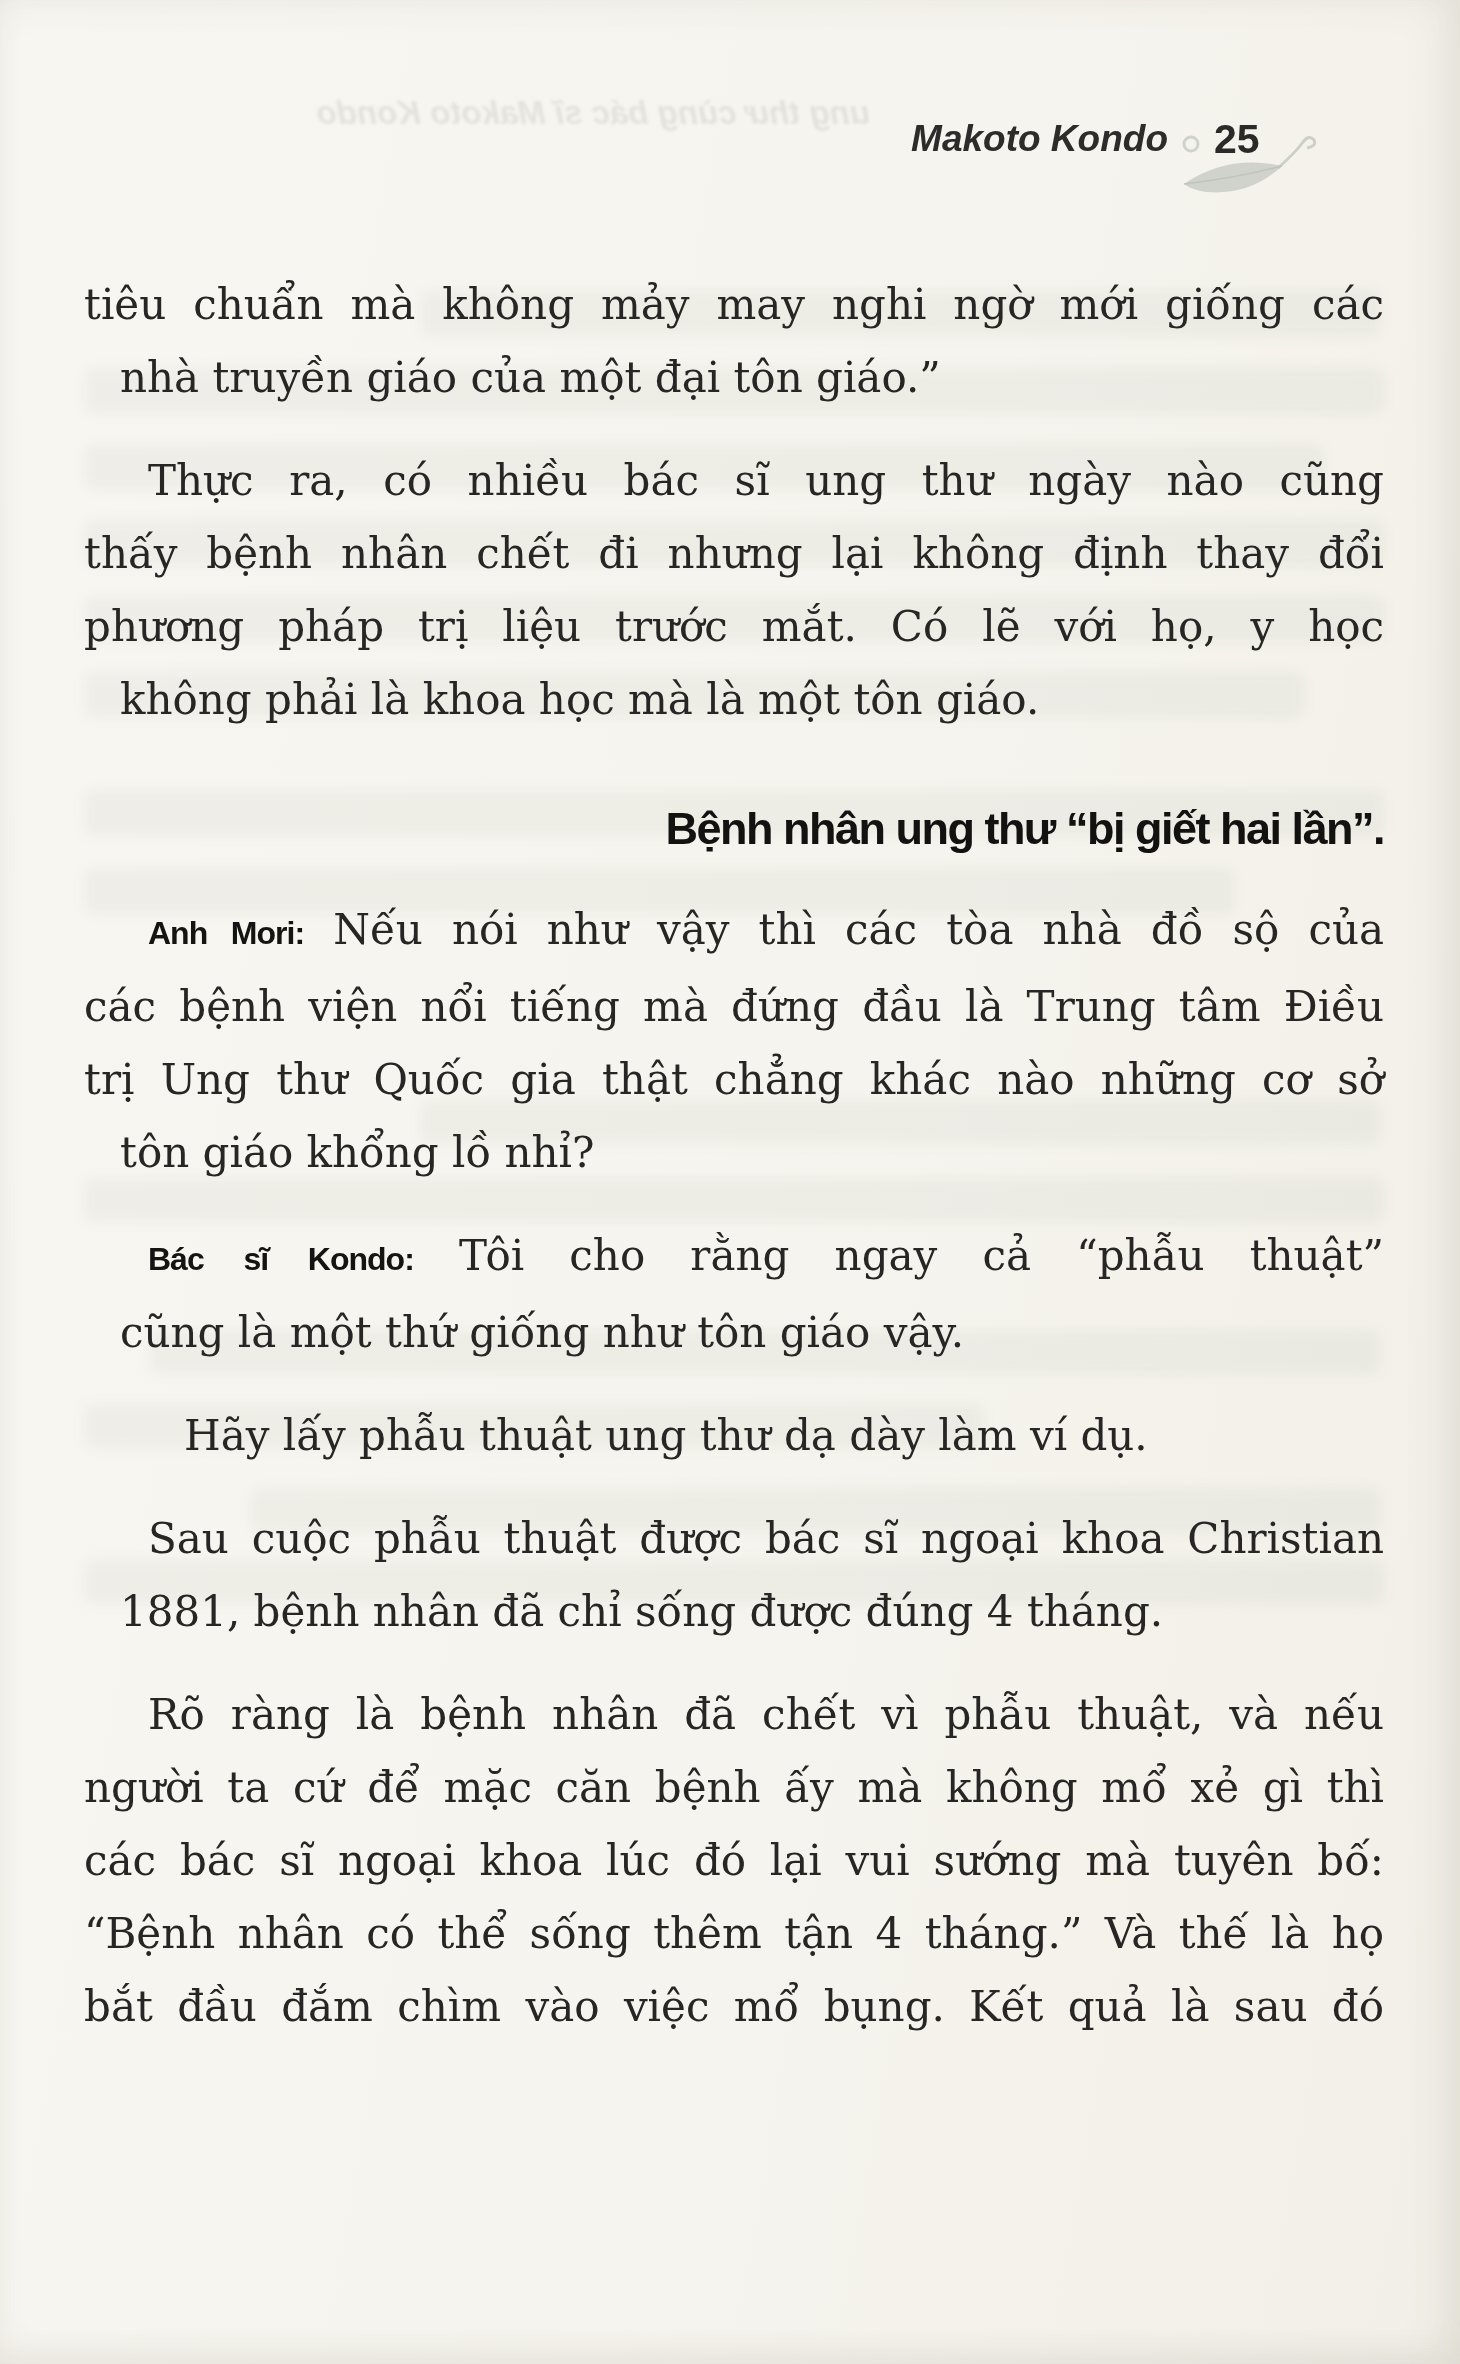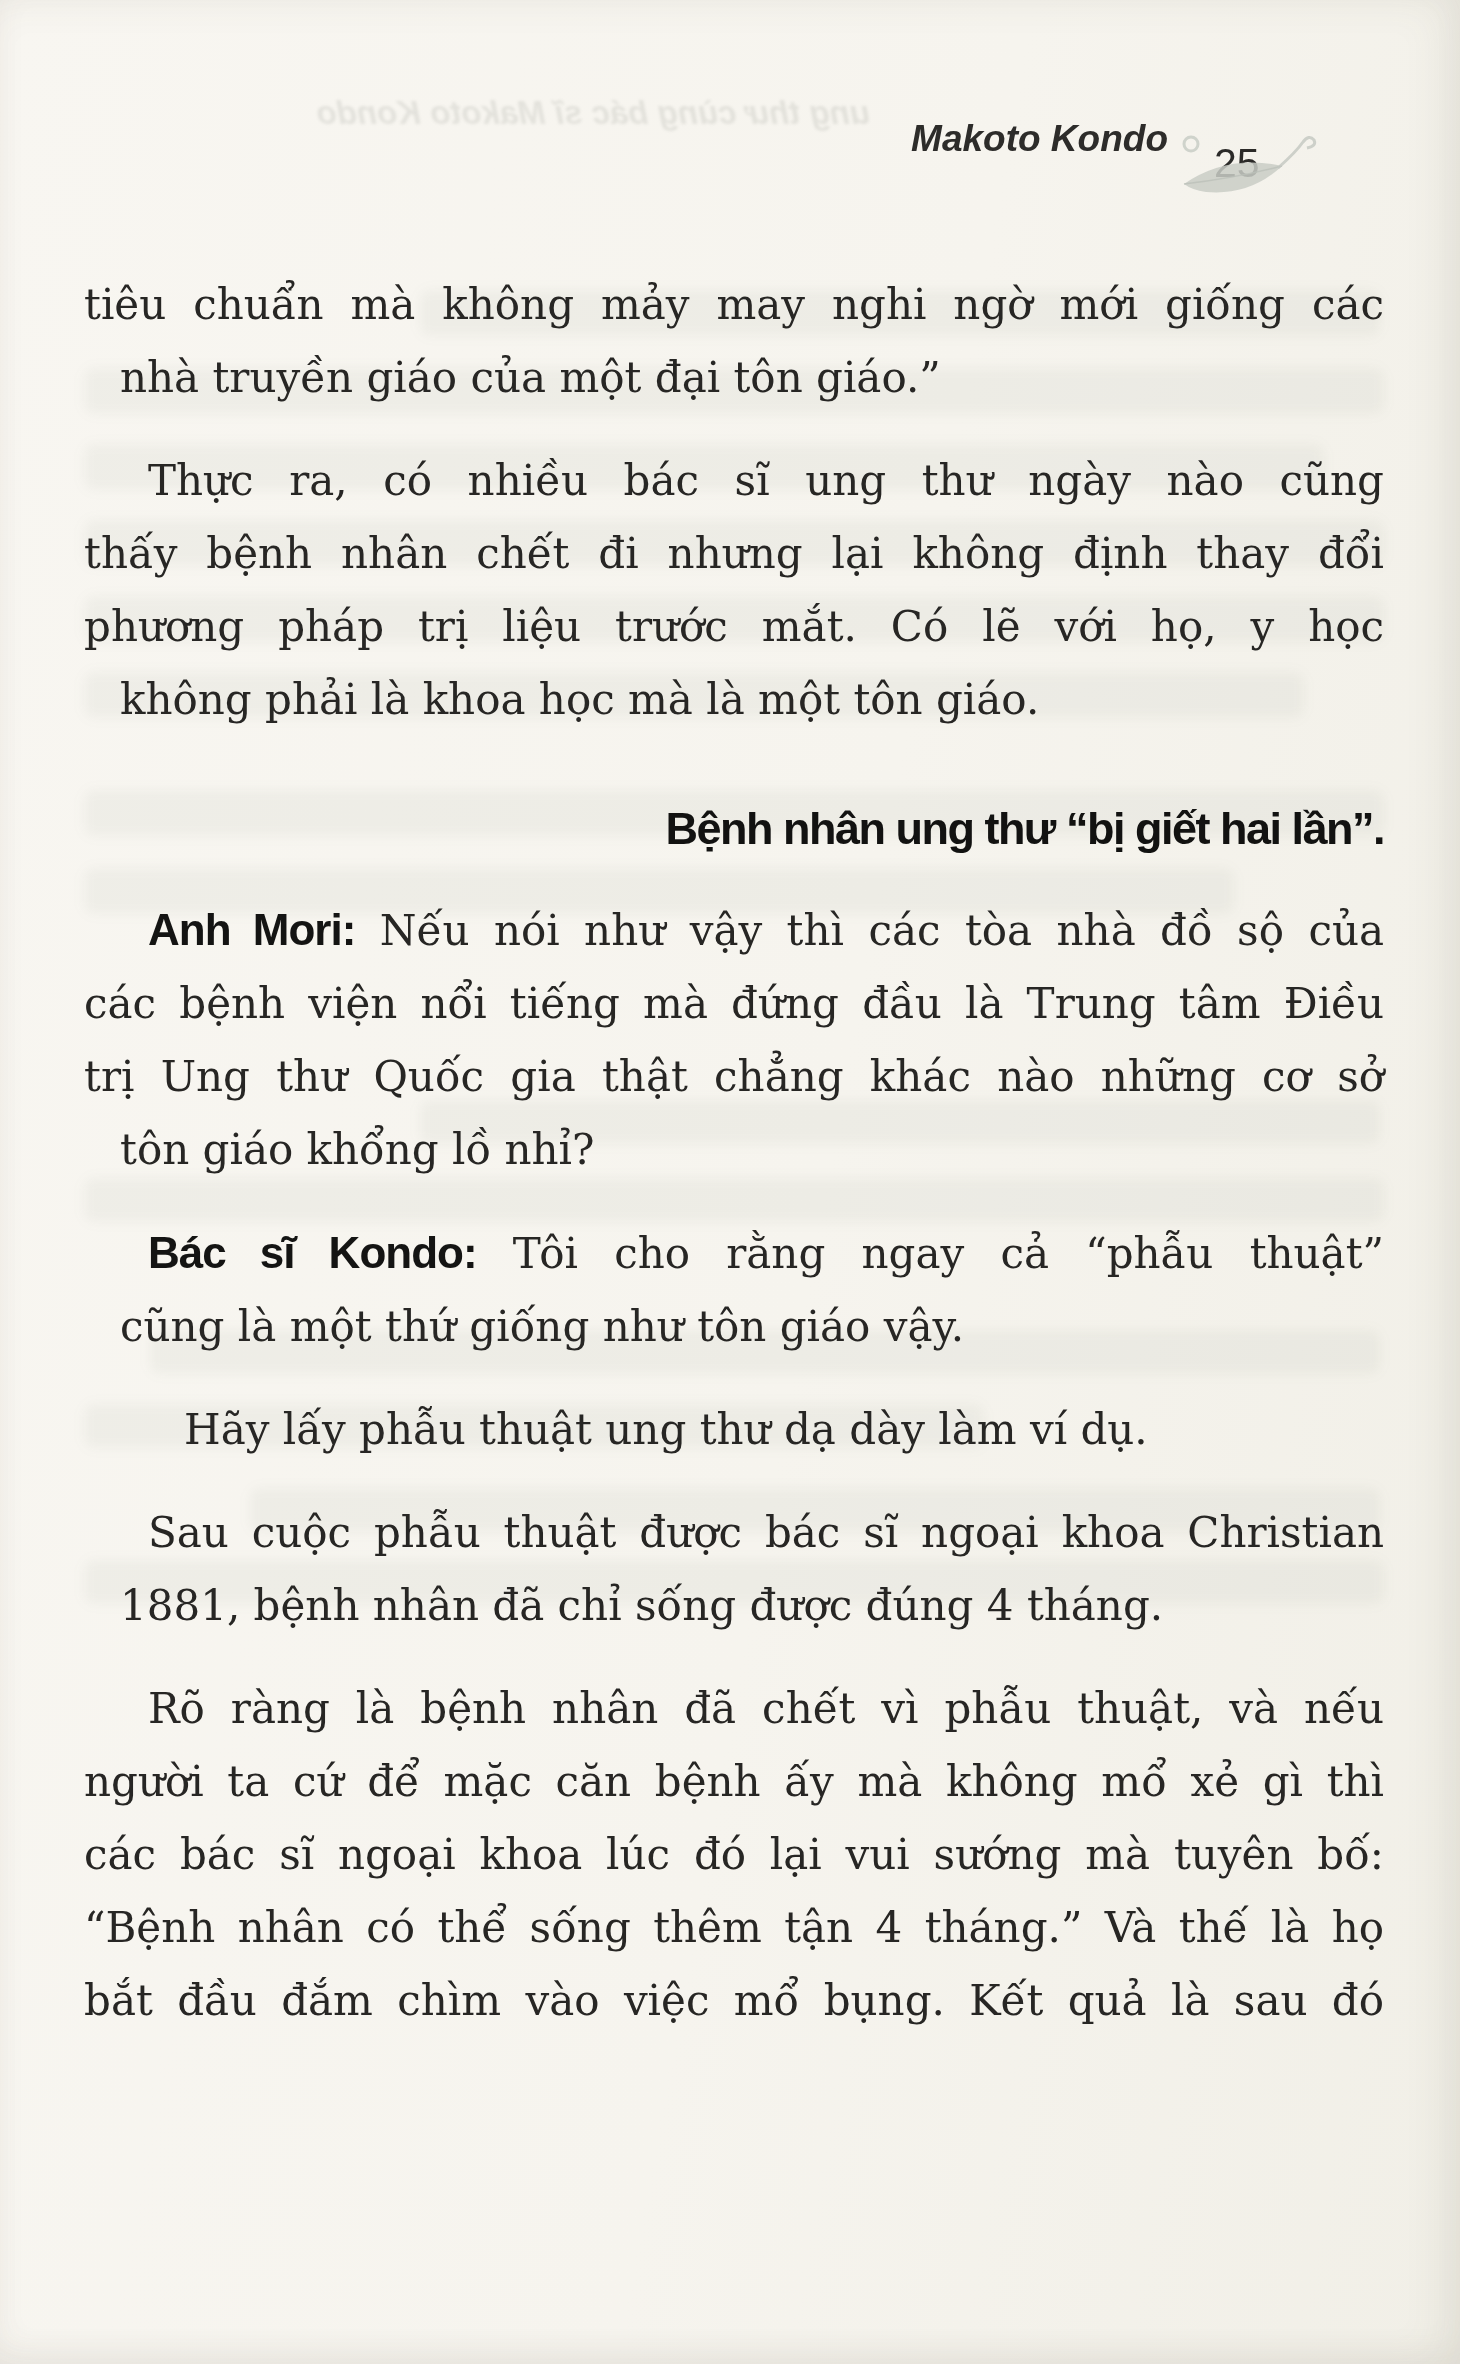--- a/index.html
+++ b/index.html
@@ -15,21 +15,21 @@
   
   .running-title{
     position:absolute;top:118px;right:292px;
     font-family:"Liberation Sans","DejaVu Sans",sans-serif;
     font-style:italic;font-weight:600;font-size:37px;color:#2d2c2a;
     letter-spacing:0;
   }
   .page-number{
     position:absolute;top:116px;left:1214px;
     font-family:"Liberation Sans","DejaVu Sans",sans-serif;
-    font-weight:400;font-size:41px;color:#2b2a28;margin-top:24px;
+    font-weight:700;font-size:41px;color:#2b2a28;
   }
   .ornament{position:absolute;left:1176px;top:126px;width:170px;height:84px;}
   
   .ghost-title{
     position:absolute;top:94px;left:230px;width:640px;
     font-family:"Liberation Sans","DejaVu Sans",sans-serif;
     font-style:italic;font-weight:600;font-size:33px;color:#6b6f66;
     transform:scaleX(-1);opacity:.14;filter:blur(1.5px);
     white-space:nowrap;
   }
@@ -52,21 +52,21 @@
     white-space:normal;
   }
   .line.last{
     -moz-text-align-last:left;
     text-align-last:left;
     margin-left:36px;
   }
   .line.indent{padding-left:64px;}
   .speaker{
     font-family:"Liberation Sans","DejaVu Sans",sans-serif;
-    font-weight:bold;font-size:44px;letter-spacing:-1px;color:#141413;
+    font-weight:bold;font-size:32px;letter-spacing:-1px;color:#141413;
   }
   .heading{
     font-family:"Liberation Sans","DejaVu Sans",sans-serif;
     font-weight:bold;font-size:45px;letter-spacing:-1.5px;color:#121211;
     margin:56px 0 28px 0;padding-left:64px;
     text-align:right;
   }
 </style>
 </head>
 <body>

